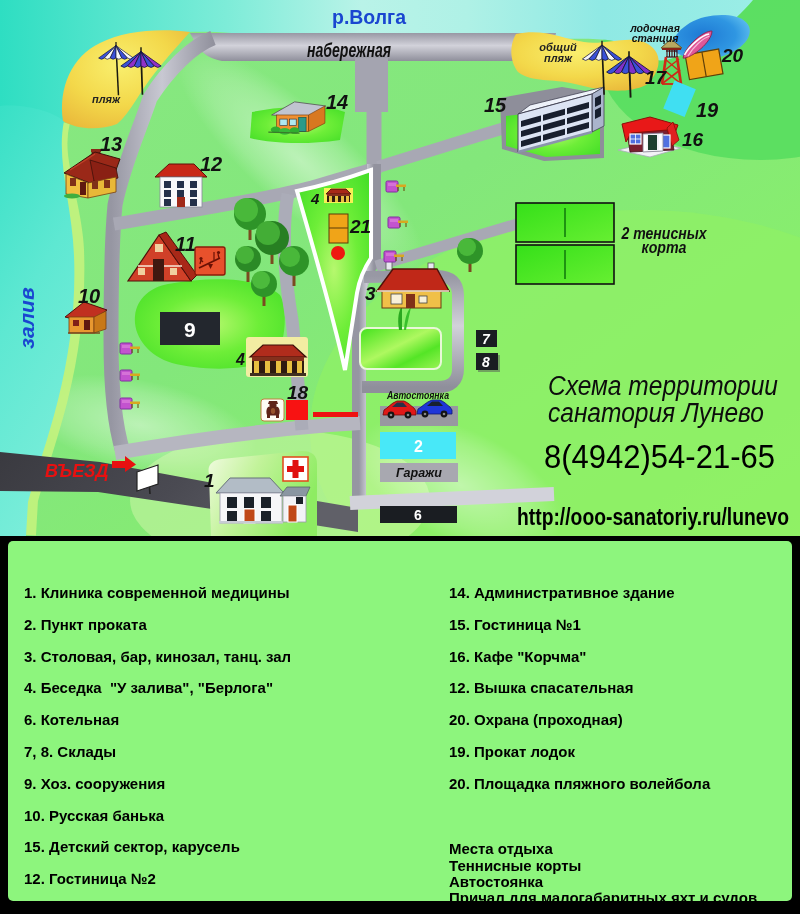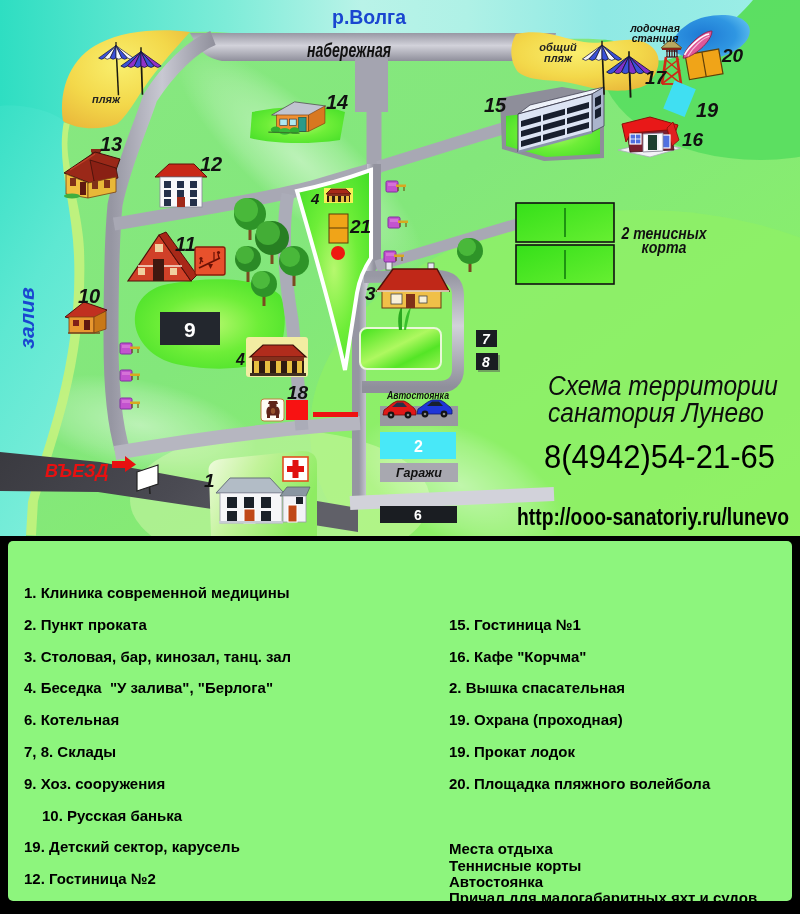--- a/index.html
+++ b/index.html
@@ -615,36 +615,37 @@
 <div class="li" style="left:24px;top:618px;">3. Столовая, бар, кинозал, танц. зал</div>
 
 <div class="li" style="left:24px;top:649px;">4. Беседка&nbsp; "У залива", "Берлога"</div>
 
 <div class="li" style="left:24px;top:681px;">6. Котельная</div>
 
 <div class="li" style="left:24px;top:713px;">7, 8. Склады</div>
 
 <div class="li" style="left:24px;top:745px;">9. Хоз. сооружения</div>
 
-<div class="li" style="left:42px;top:777px;text-align:right;">10. Русская банька</div>
-
-<div class="li" style="left:24px;top:808px;">19. Детский сектор, карусель</div>
+<div class="li" style="left:24px;top:777px;text-align:right;">10. Русская банька</div>
+
+<div class="li" style="left:24px;top:808px;">15. Детский сектор, карусель</div>
 
 <div class="li" style="left:24px;top:840px;">12. Гостиница №2</div>
 
 <div class="li" style="left:24px;top:874px;">13. Жилой домик</div>
 
+<div class="li" style="left:449px;top:554px;">14. Административное здание</div>
 
 <div class="li" style="left:449px;top:586px;">15. Гостиница №1</div>
 
 <div class="li" style="left:449px;top:618px;">16. Кафе "Корчма"</div>
 
-<div class="li" style="left:449px;top:649px;">2. Вышка спасательная</div>
-
-<div class="li" style="left:449px;top:681px;">19. Охрана (проходная)</div>
+<div class="li" style="left:449px;top:649px;">12. Вышка спасательная</div>
+
+<div class="li" style="left:449px;top:681px;">20. Охрана (проходная)</div>
 
 <div class="li" style="left:449px;top:713px;">19. Прокат лодок</div>
 
 <div class="li" style="left:449px;top:745px;">20. Площадка пляжного волейбола</div>
 
 
 <div class="li" style="left:449px;top:810px;">Места отдыха</div>
 
 <div class="li" style="left:449px;top:827px;">Теннисные корты</div>
 

